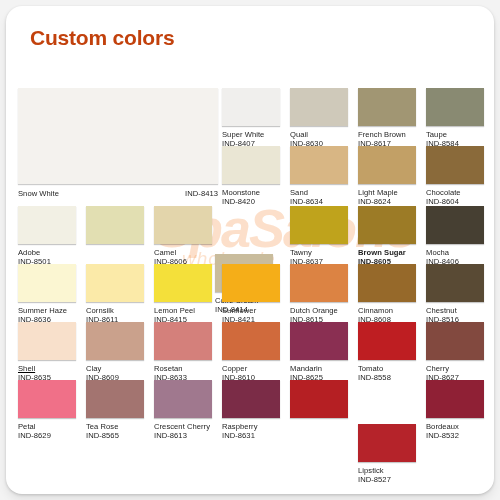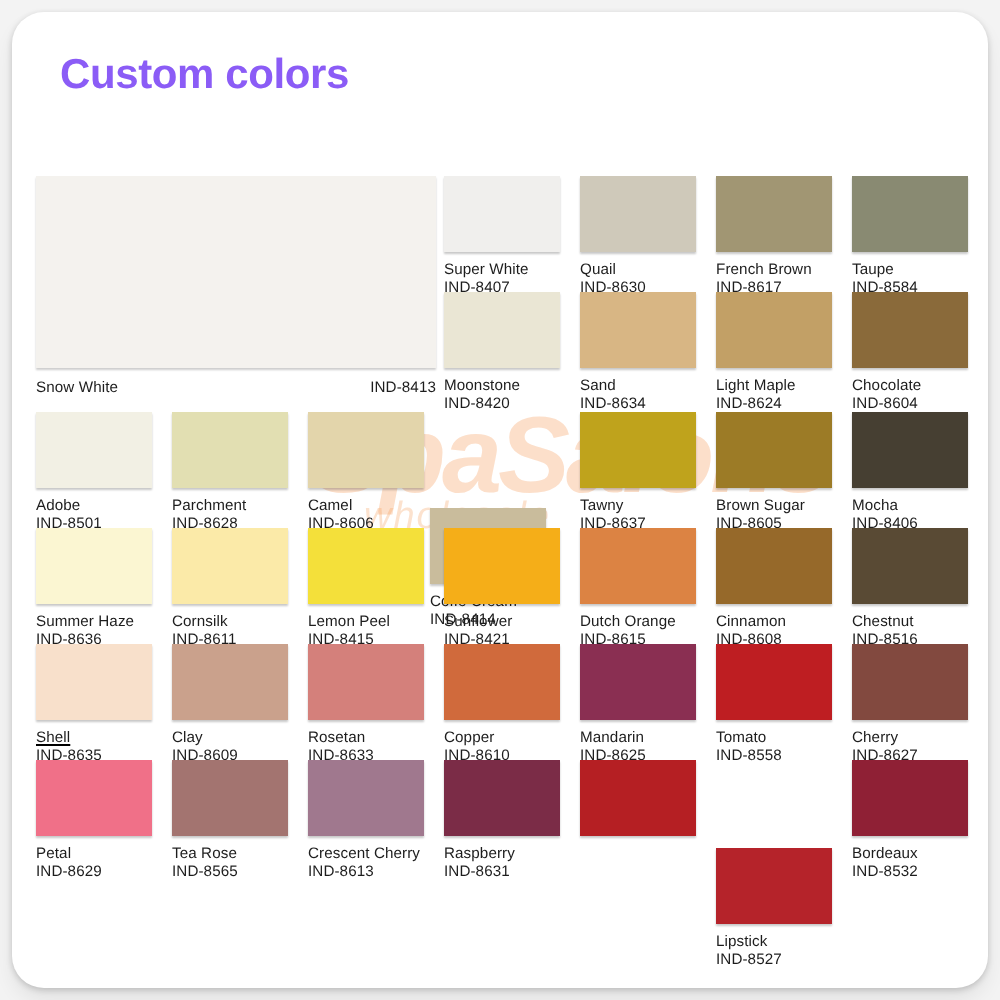--- a/index.html
+++ b/index.html
@@ -31,21 +31,21 @@
     box-shadow: 0 1px 3px rgba(0,0,0,0.18), 0 6px 10px rgba(0,0,0,0.07);
     box-sizing: border-box;
     overflow: hidden;
   }
   .title {
     position: absolute;
     left: 24px;
     top: 20px;
     font-size: 21px;
     font-weight: bold;
-    color: #8b5cf6;
+    color: #c2410c;
     letter-spacing: -0.2px;
     white-space: nowrap;
   }
 
   
   .watermark {
     position: absolute;
     left: 150px;
     top: 195px;
     width: 260px;
@@ -199,24 +199,20 @@
         </div>
         <div class="cell" style="left: 12px; top: 200px;">
           <div class="chip" style="background: rgb(242, 240, 228);"></div>
           <div class="lbl">
             <div>Adobe</div>
             <div>IND-8501</div>
           </div>
         </div>
         <div class="cell" style="left: 80px; top: 200px;">
           <div class="chip" style="background: rgb(226, 223, 178);"></div>
-          <div class="lbl">
-            <div>Parchment</div>
-            <div>IND-8628</div>
-          </div>
         </div>
         <div class="cell" style="left: 148px; top: 200px;">
           <div class="chip" style="background: rgb(227, 213, 171);"></div>
           <div class="lbl">
             <div>Camel</div>
             <div>IND-8606</div>
           </div>
         </div>
         <div class="cell" style="left: 209px; top: 200px; margin-top: 48px;">
           <div class="chip" style="background: rgb(201, 188, 156);"></div>
@@ -225,21 +221,21 @@
             <div>IND-8414</div>
           </div>
         </div>
         <div class="cell" style="left: 284px; top: 200px;">
           <div class="chip" style="background: rgb(191, 163, 28);"></div>
           <div class="lbl">
             <div>Tawny</div>
             <div>IND-8637</div>
           </div>
         </div>
-        <div class="cell" style="left: 352px; top: 200px;">
+        <div class="cell" style="left: 352px; top: 200px; font-weight: bold;">
           <div class="chip" style="background: rgb(156, 123, 38);"></div>
           <div class="lbl">
             <div>Brown Sugar</div>
             <div>IND-8605</div>
           </div>
         </div>
         <div class="cell" style="left: 420px; top: 200px;">
           <div class="chip" style="background: rgb(70, 63, 50);"></div>
           <div class="lbl">
             <div>Mocha</div>

